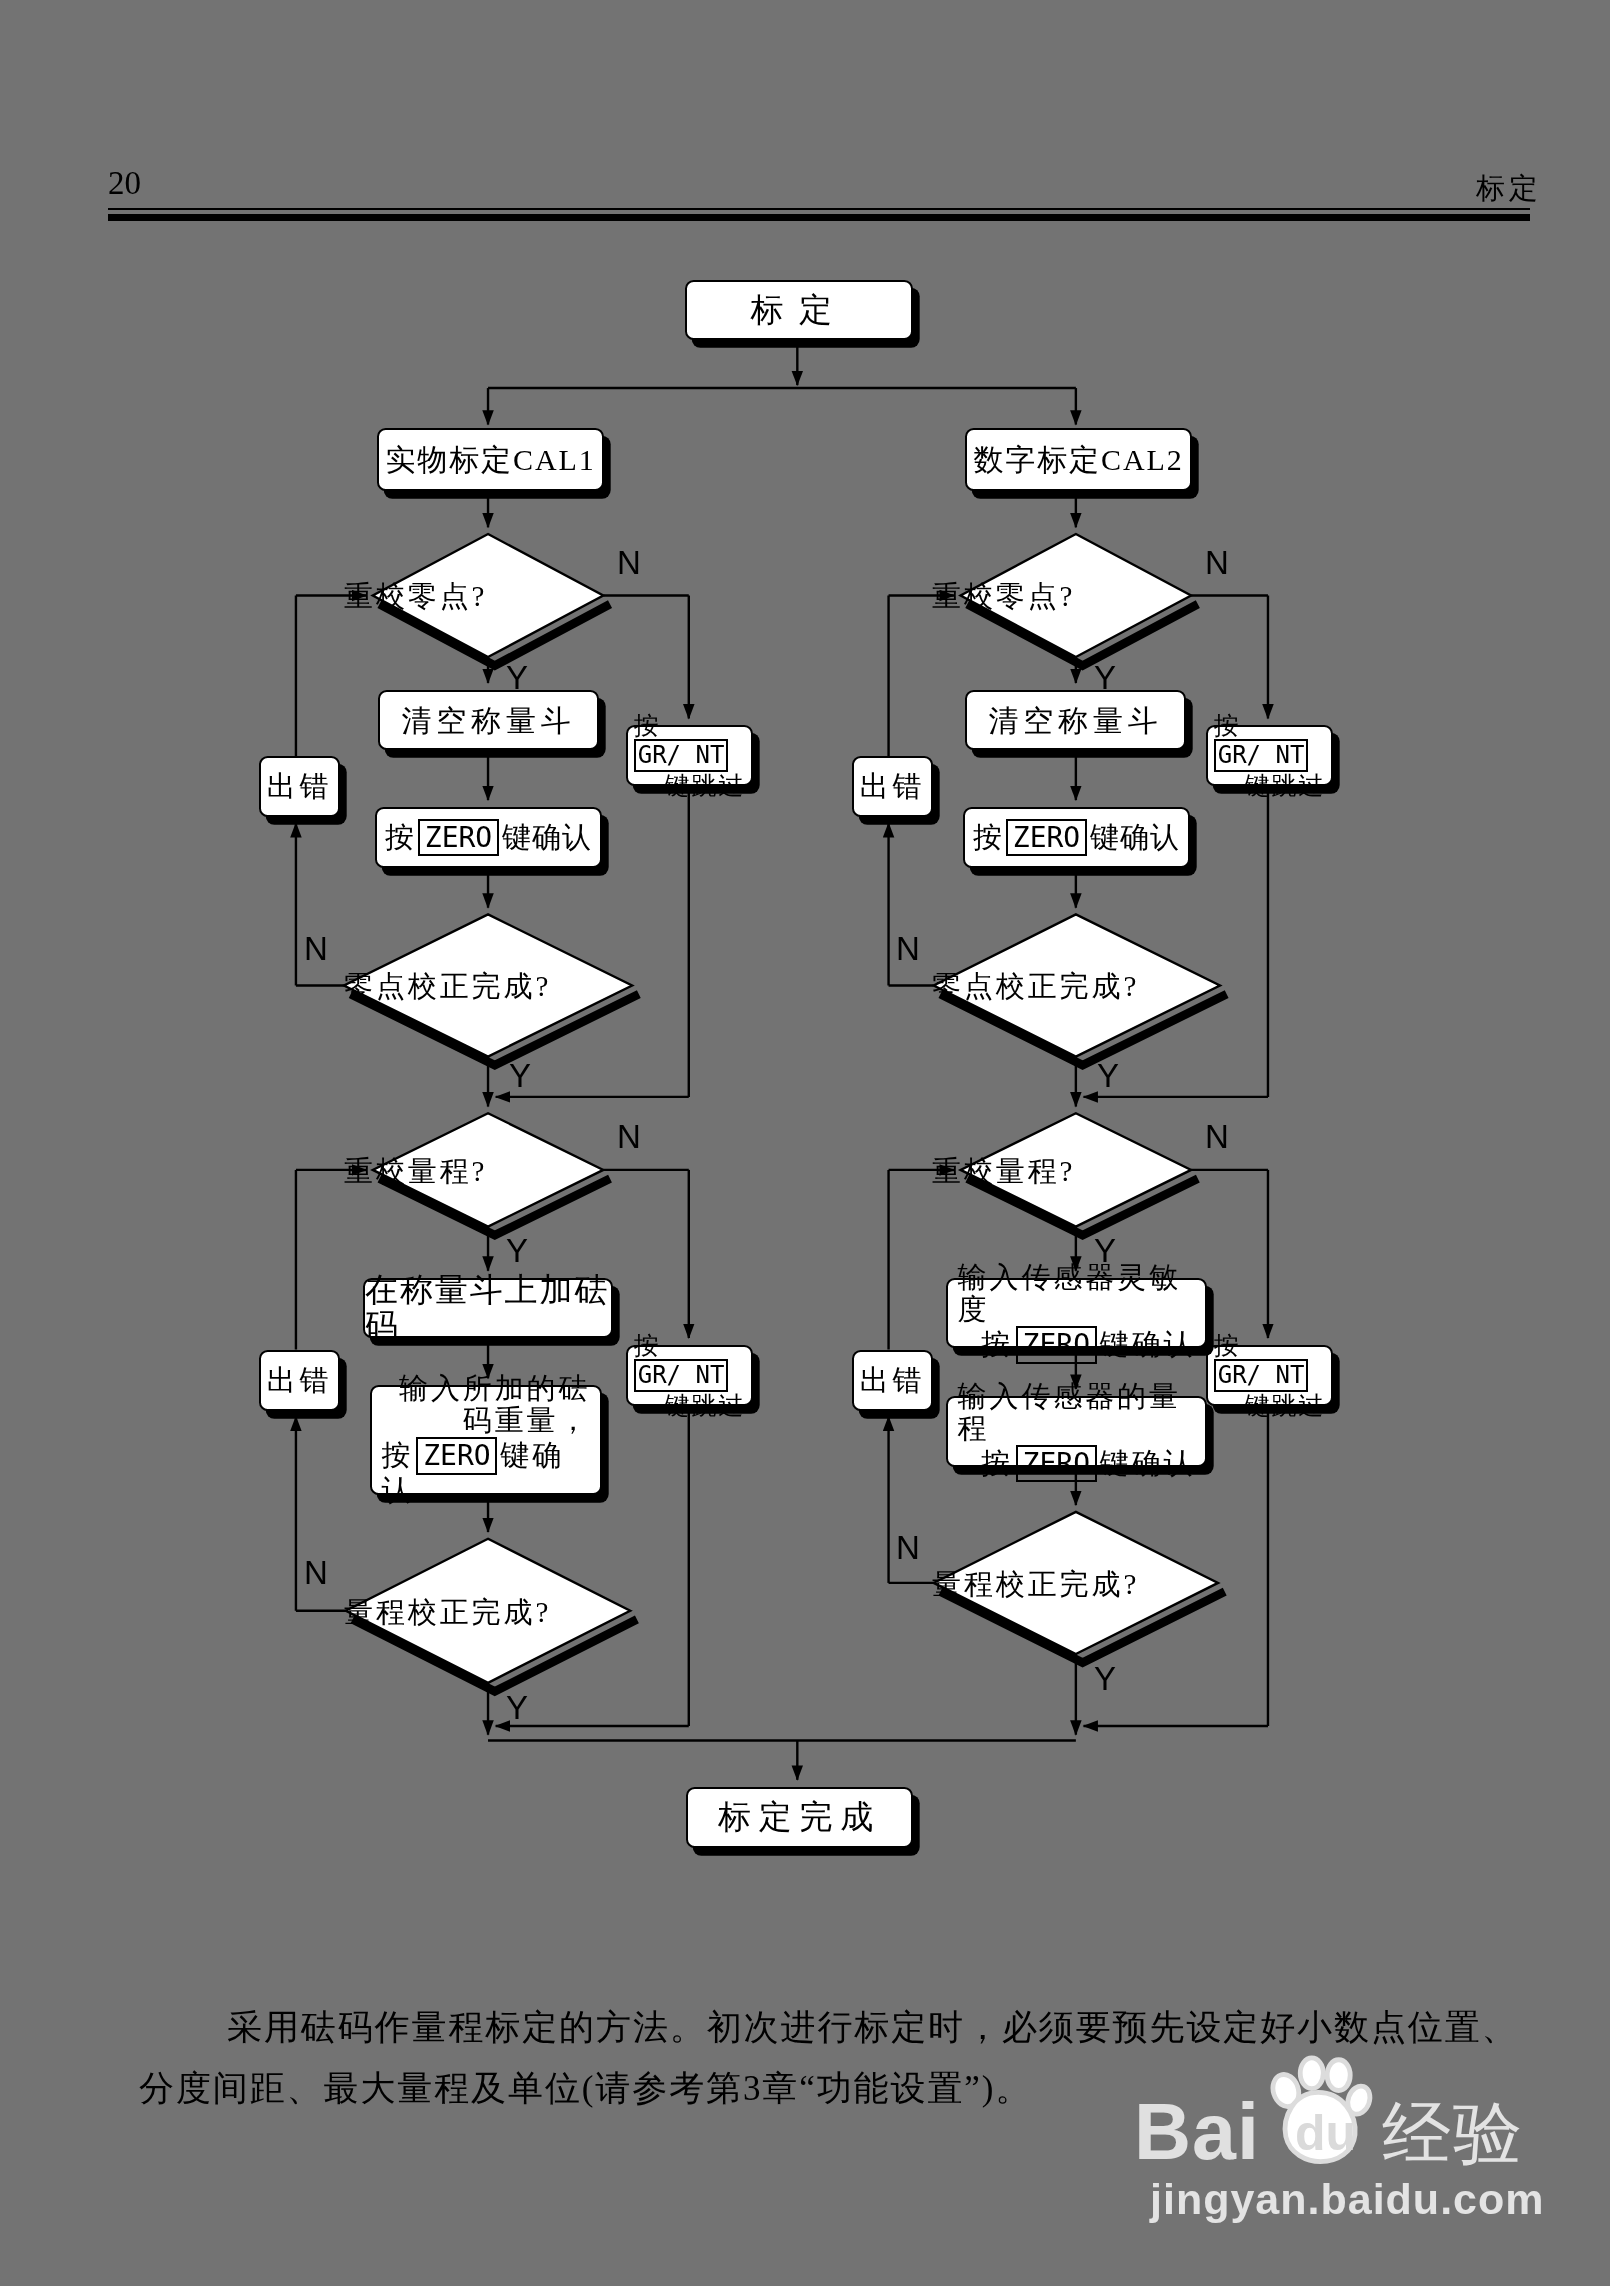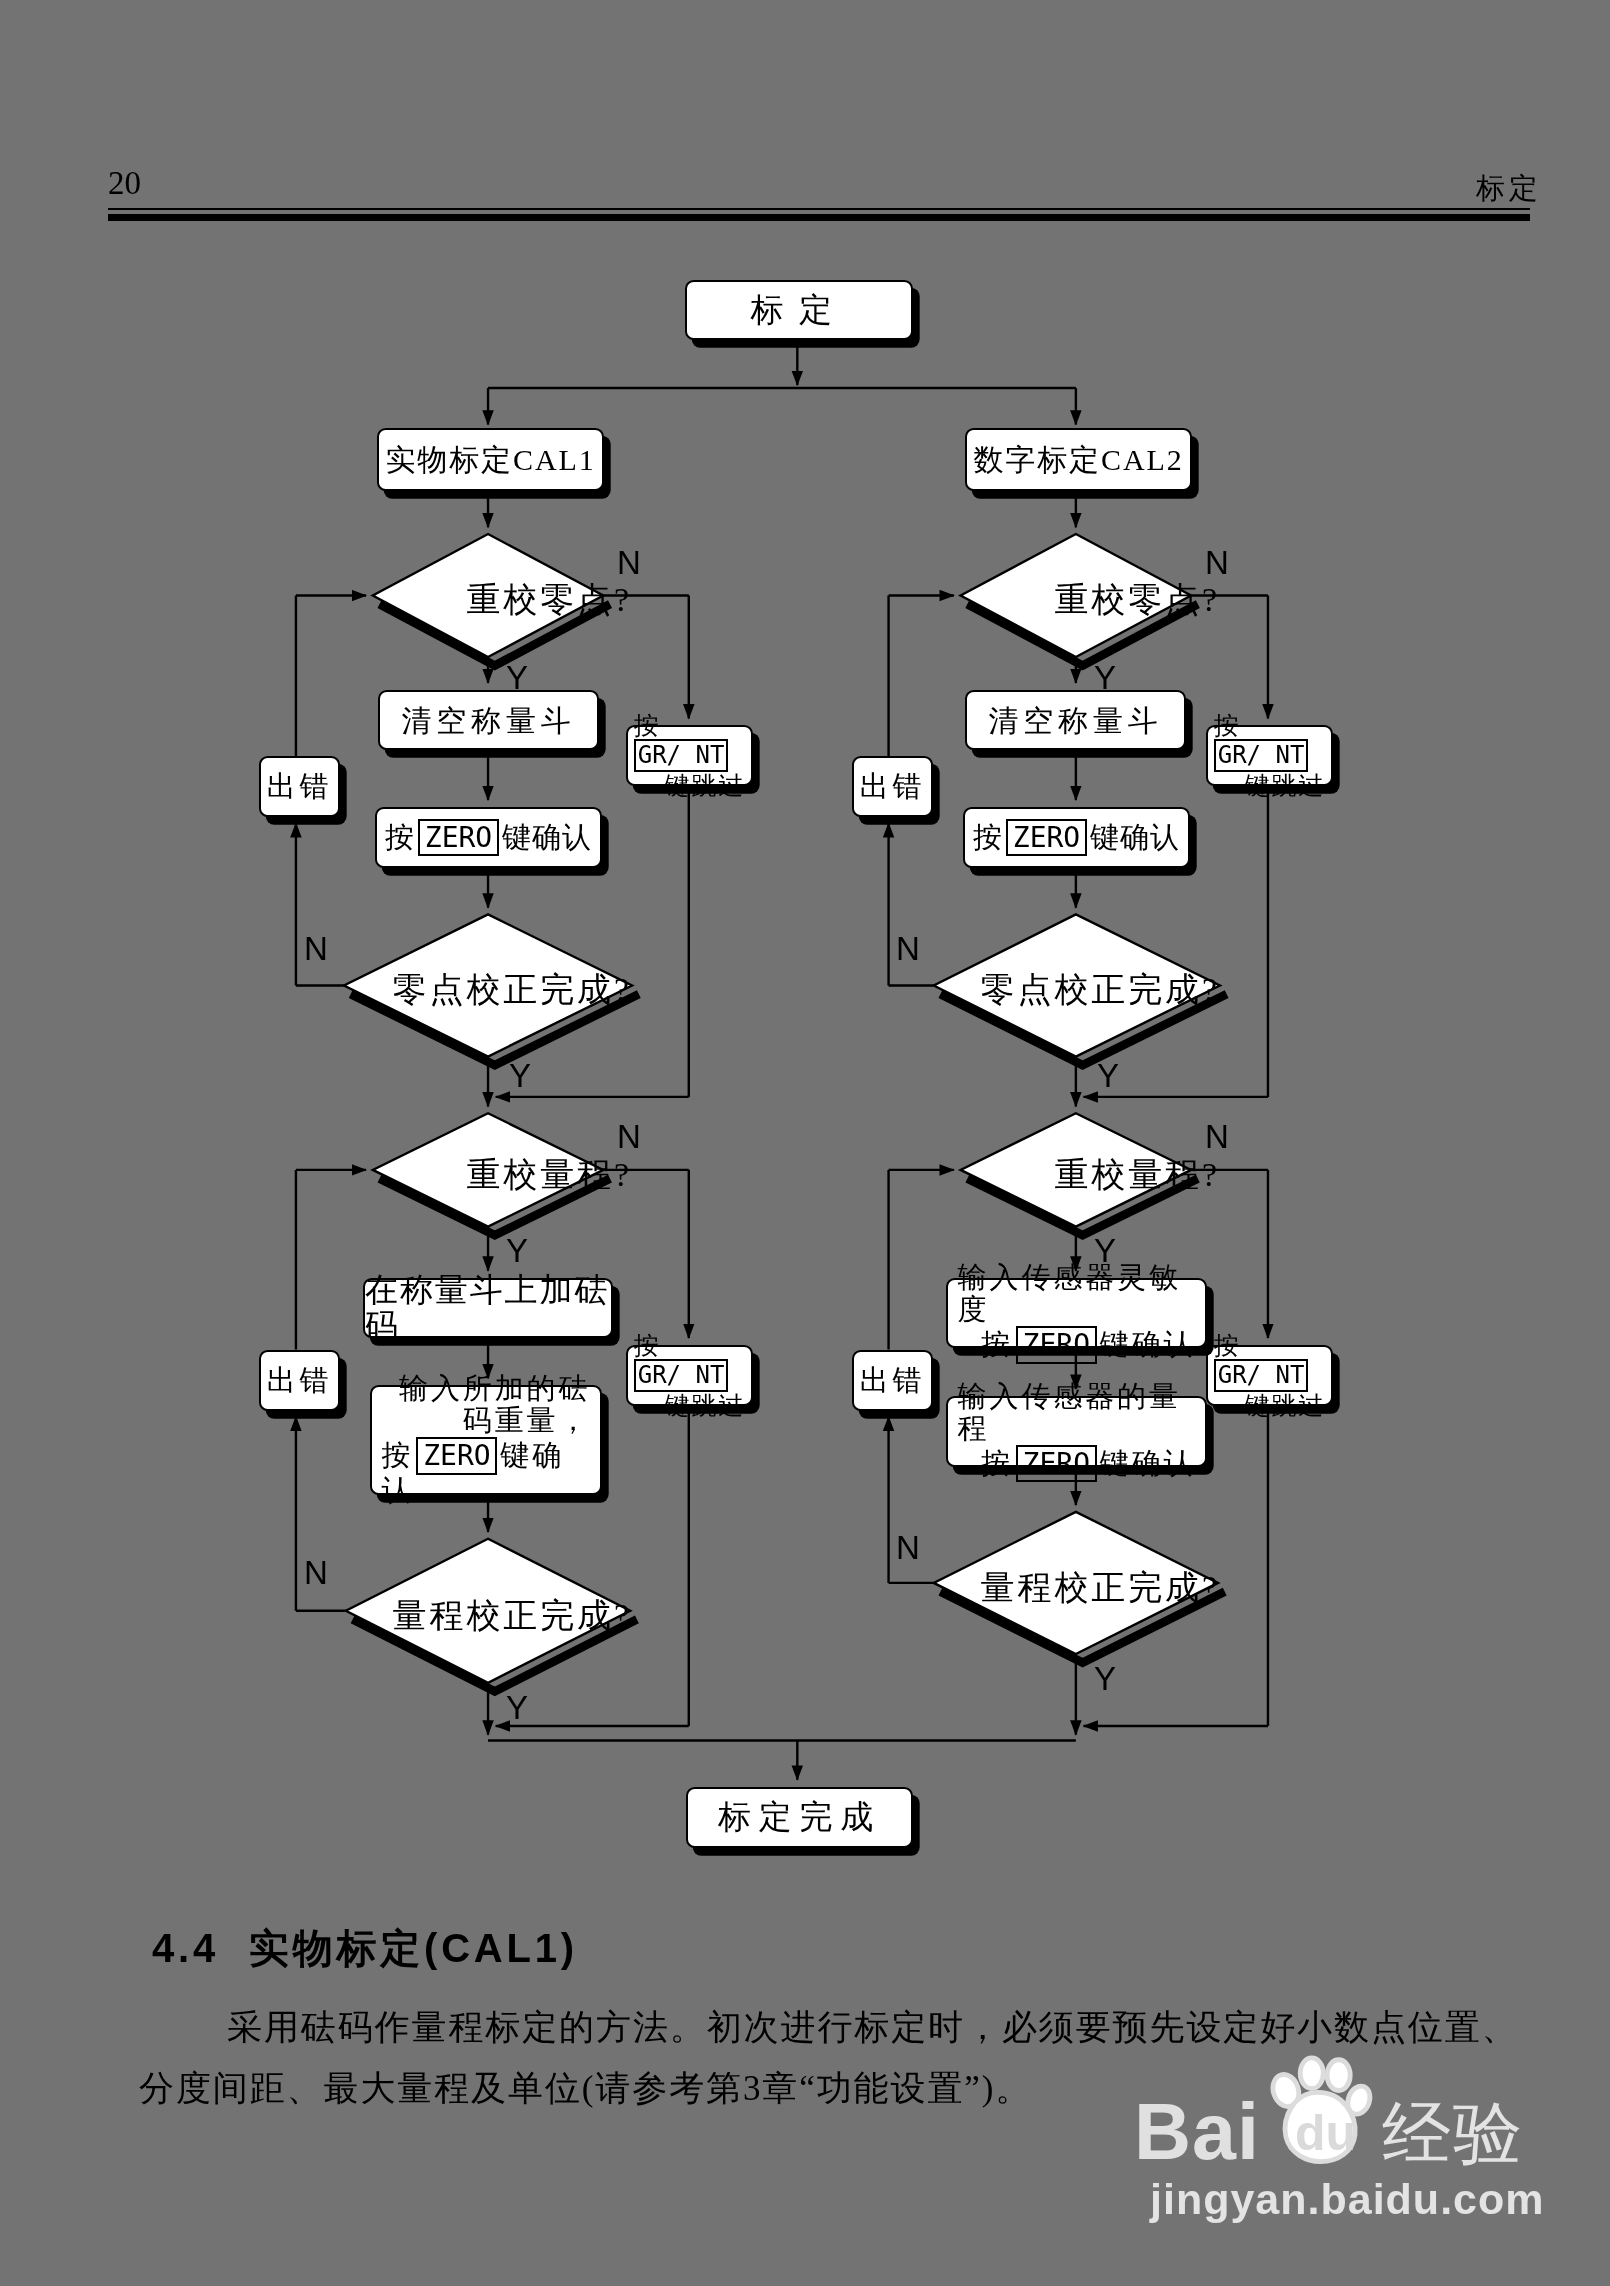--- a/index.html
+++ b/index.html
@@ -14,21 +14,21 @@
        box-shadow:6.7px 7.7px 0 #000;display:flex;align-items:center;justify-content:center;
        font-size:30px;box-sizing:border-box;letter-spacing:4.8px;line-height:1.1;}
   .box.multi{flex-direction:column;align-items:flex-end;justify-content:center;
        padding:3.8px 9.6px;letter-spacing:2.9px;}
   .box.big{font-size:33px;letter-spacing:15.4px;}
   .key{display:inline-block;border:2.9px solid #000;padding:0 4.8px;margin:0 2.9px;
        font-family:"DejaVu Sans Mono",monospace;font-size:28px;letter-spacing:0;line-height:1.2;}
   .skip{flex-direction:column;align-items:flex-start;padding:1.9px 5.8px;font-size:25px;letter-spacing:0;}
   .skip .key{font-size:24px;border-width:2.4px;padding:0 1.9px;margin:0;}
   .skip-l2{align-self:flex-end;letter-spacing:1.9px;font-family:Liberation Serif, serif;}
-  .dtext{position:absolute;width:288px;text-align:right;font-size:34px;letter-spacing:2.9px;}
+  .dtext{position:absolute;width:288px;text-align:left;font-size:29px;letter-spacing:2.9px;}
   .ny{position:absolute;font-family:"Liberation Sans","DejaVu Sans",sans-serif;font-size:33px;}
   .sec-heading{position:absolute;left:152px;top:1921px;font-size:40px;font-weight:bold;
        font-family:"Liberation Sans","DejaVu Sans",sans-serif;letter-spacing:3.8px;white-space:pre;}
   .para{position:absolute;left:139px;width:1364px;font-size:35px;letter-spacing:1.9px;}
   .para.l1{top:2004px;padding-left:88px;}
   .para.l2{top:2065px;}
   .wm{position:absolute;left:1134px;top:2065px;width:413px;
       font-family:"Liberation Sans","DejaVu Sans",sans-serif;color:#e0e0e0;}
   .wm-brand{position:relative;height:110px;}
   .wm-bai{position:absolute;left:0;top:21px;font-size:79px;font-weight:bold;letter-spacing:1px;}
@@ -240,21 +240,20 @@
   <div class="ny" style="left:1097px;top:1057px;">Y</div>
   <div class="ny" style="left:617px;top:1118px;">N</div>
   <div class="ny" style="left:1205px;top:1118px;">N</div>
   <div class="ny" style="left:506px;top:1232px;">Y</div>
   <div class="ny" style="left:1094px;top:1232px;">Y</div>
   <div class="ny" style="left:304px;top:1554px;">N</div>
   <div class="ny" style="left:896px;top:1529px;">N</div>
   <div class="ny" style="left:506px;top:1689px;">Y</div>
   <div class="ny" style="left:1094px;top:1660px;">Y</div>
 
-  <div class="sec-heading">4.4  实物标定(CAL1)</div>
   <div class="para l1">采用砝码作量程标定的方法。初次进行标定时，必须要预先设定好小数点位置、</div>
   <div class="para l2">分度间距、最大量程及单位(请参考第3章“功能设置”)。</div>
 
   <div class="wm">
     <div class="wm-brand">
       <span class="wm-bai">Bai</span>
       <span class="wm-paw">
         <svg width="123" height="123" viewBox="0 0 128 128">
           <g fill="#ffffff" stroke="#dcdcdc" stroke-width="5">
             <ellipse cx="30" cy="38" rx="13" ry="17" transform="rotate(-18 30 38)"></ellipse>

